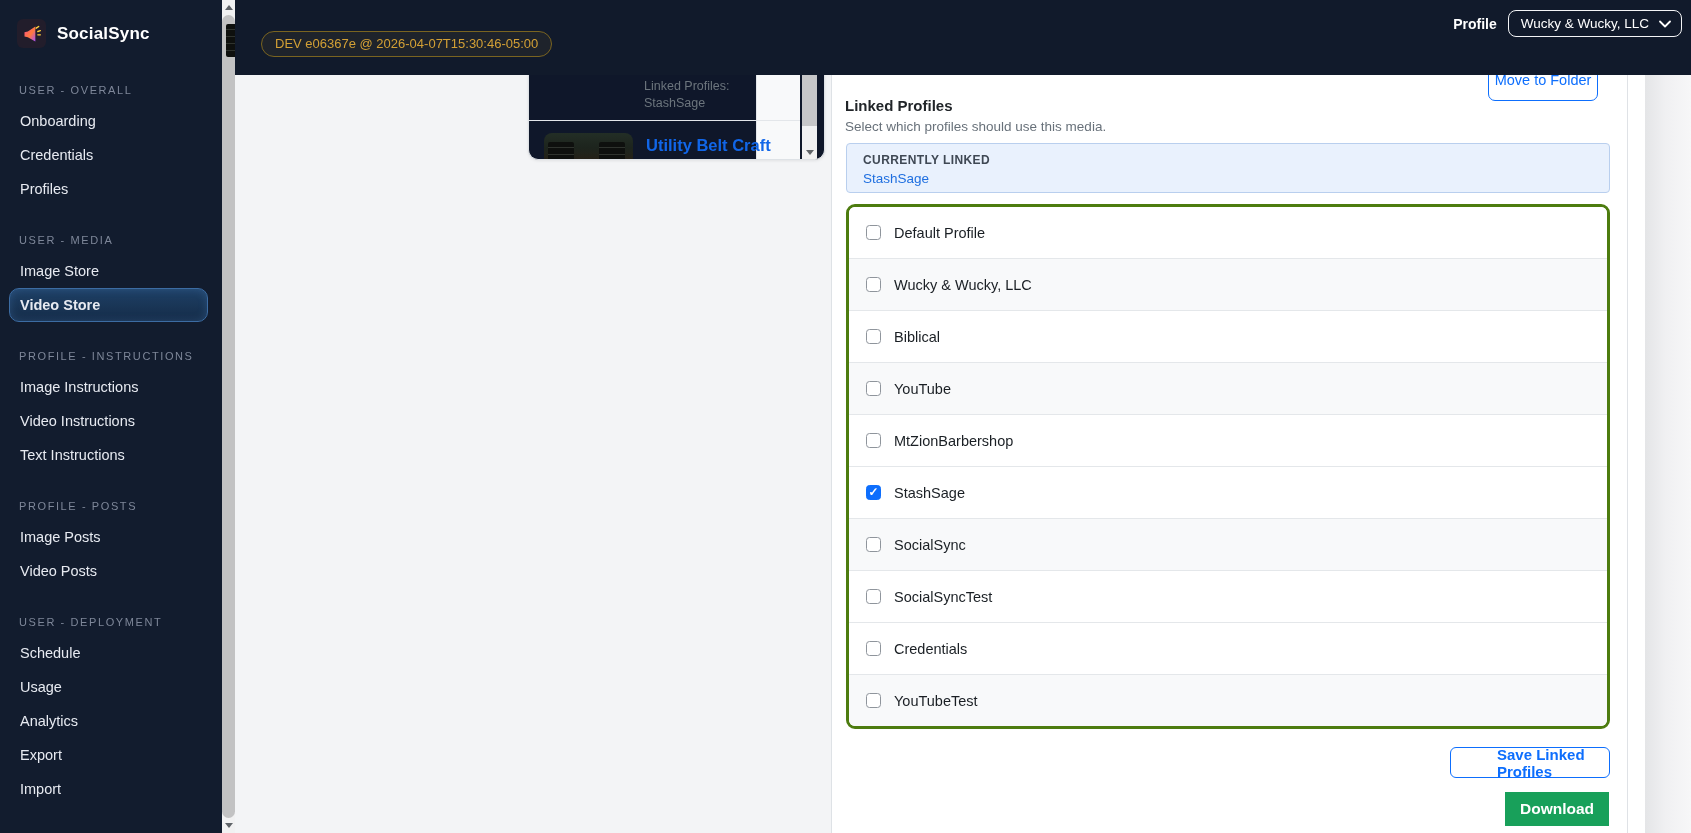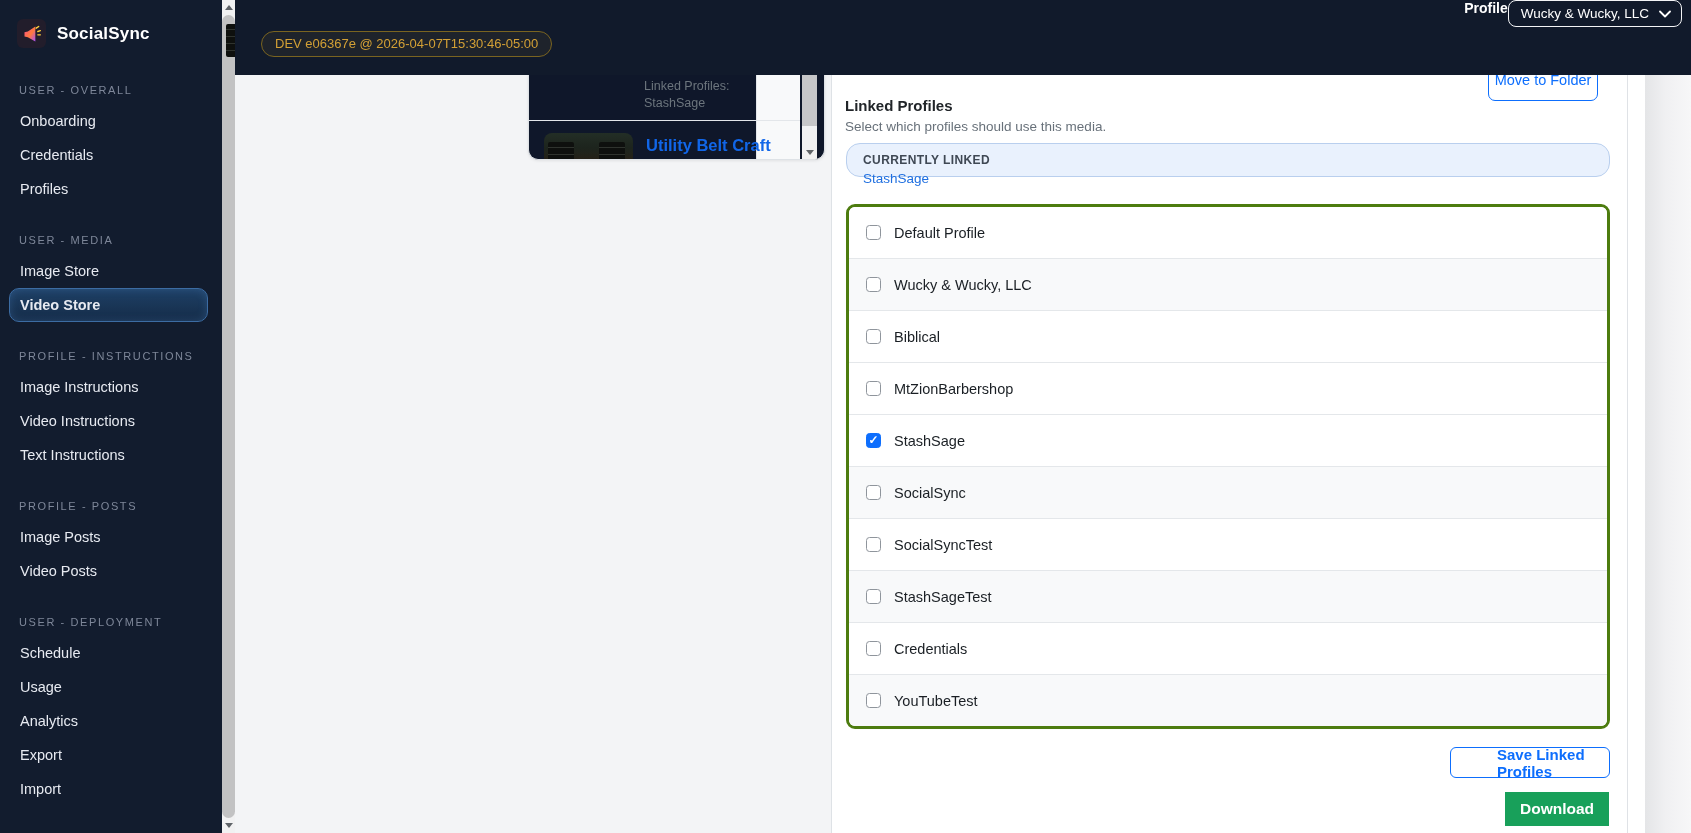--- a/index.html
+++ b/index.html
@@ -21,21 +21,21 @@
   .sb-scroll .thumb{position:absolute;left:0;top:15px;width:13px;height:803px;background:#c2c2c3;}
   .arrow{position:absolute;left:0;width:13px;height:15px;background:#f1f1f2;display:flex;align-items:center;justify-content:center;}
   .arrow.up{top:0;}
   .arrow.down{bottom:0;}
   .tri-up{width:0;height:0;border-left:4px solid transparent;border-right:4px solid transparent;border-bottom:5px solid #5f6368;}
   .tri-down{width:0;height:0;border-left:4px solid transparent;border-right:4px solid transparent;border-top:5px solid #5f6368;}
 
   
   .header{position:absolute;left:235px;top:0;width:1456px;height:75px;background:#111a2b;z-index:20;}
   .dev-badge{position:absolute;left:26px;top:31px;height:24px;line-height:24px;padding:0 13px;border:1px solid #7a6420;border-radius:13px;color:#d3a035;background:rgba(211,160,53,0.07);font-size:13px;white-space:nowrap;}
-  .profile-group{position:absolute;right:9px;top:0;height:47px;display:flex;align-items:flex-start;}
+  .profile-group{position:absolute;right:9px;top:0;height:47px;display:flex;align-items:center;gap:11px;}
   .profile-label{color:#ffffff;font-size:14px;font-weight:bold;}
   .profile-select{display:flex;align-items:center;justify-content:space-between;gap:10px;min-width:169px;height:27px;border:1px solid #f3f4f6;border-radius:8px;background:transparent;color:#ffffff;font-size:13.5px;padding:0 10px 0 12px;cursor:pointer;box-sizing:border-box;}
 
   
   .leftcol{position:absolute;left:235px;top:75px;width:596px;height:758px;background:#f3f4f6;border-right:1px solid #dee2e6;z-index:1;}
 
   
   .media-card{position:absolute;left:528px;top:74px;width:295px;height:85px;background:#0f172a;border:1px solid #dee2e6;border-top:none;border-radius:0 0 10px 10px;box-shadow:0 1px 3px rgba(0,0,0,.08);overflow:hidden;z-index:5;}
   .mc-coldiv{position:absolute;left:227px;top:0;bottom:0;width:1px;background:#e3e6ea;}
   .mc-sidecell{position:absolute;left:228px;top:0;bottom:0;width:43px;background:#f8f9fa;}
@@ -50,21 +50,21 @@
   
   .mc-scroll{position:absolute;right:7px;top:0;bottom:0;width:15px;background:#f1f1f2;}
   .mc-scroll .thumb2{position:absolute;left:0;top:0;width:15px;height:52px;background:#c6c6c8;}
   .mc-scroll .arrow{width:15px;height:13px;}
 
   
   .btn-outline{background:#ffffff;border:1px solid #0d6efd;color:#0d6efd;border-radius:7px;display:flex;align-items:center;justify-content:center;cursor:pointer;box-sizing:border-box;}
   .move-folder-btn{position:absolute;left:1488px;top:58px;width:110px;height:43px;font-size:14.5px;font-weight:500;z-index:2;}
   .panel-heading{position:absolute;left:845px;top:97px;font-size:15px;font-weight:bold;color:#212529;}
   .panel-subheading{position:absolute;left:845px;top:119px;font-size:13.5px;color:#68717a;}
-  .linked-box{position:absolute;left:846px;top:143px;width:764px;height:34px;background:#e9f1fd;border:1px solid #b9cfee;border-radius:14px;box-sizing:border-box;}
+  .linked-box{position:absolute;left:846px;top:143px;width:764px;height:50px;background:#e9f1fd;border:1px solid #b9cfee;border-radius:4px;box-sizing:border-box;}
   .linked-box .lb-label{position:absolute;left:16px;top:9px;font-size:12px;font-weight:600;letter-spacing:.4px;color:#3f4854;}
   .linked-box .lb-value{position:absolute;left:16px;top:27px;font-size:13.5px;color:#1f6fe0;cursor:pointer;}
 
   .profiles-list{position:absolute;left:846px;top:204px;width:764px;height:525px;border:3px solid #4d7c0f;border-radius:9px;box-sizing:border-box;overflow:hidden;display:flex;flex-direction:column;background:#ffffff;}
   .profile-row{flex:1;display:flex;align-items:center;padding-left:17px;background:#ffffff;}
   .profile-row.alt{background:#f8f9fa;}
   .profile-row + .profile-row{border-top:1px solid #e4e7ea;}
   .checkbox{width:15px;height:15px;border:1px solid #8f959c;border-radius:3.5px;background:#ffffff;box-sizing:border-box;flex:0 0 auto;cursor:pointer;position:relative;}
   .checkbox.checked{background:#0d6efd;border-color:#0d6efd;}
   .checkbox.checked::after{content:"\2713";position:absolute;left:1.5px;top:-1.5px;color:#ffffff;font-size:12px;font-weight:bold;}
@@ -194,40 +194,40 @@
         <div class="plabel">Default Profile</div>
       </div>
       <div class="profile-row alt">
         <div class="checkbox"></div>
         <div class="plabel">Wucky &amp; Wucky, LLC</div>
       </div>
       <div class="profile-row">
         <div class="checkbox"></div>
         <div class="plabel">Biblical</div>
       </div>
+      <div class="profile-row alt">
+        <div class="checkbox"></div>
+        <div class="plabel">YouTube</div>
+      </div>
       <div class="profile-row">
         <div class="checkbox"></div>
         <div class="plabel">MtZionBarbershop</div>
       </div>
       <div class="profile-row">
         <div class="checkbox checked"></div>
         <div class="plabel">StashSage</div>
       </div>
       <div class="profile-row alt">
         <div class="checkbox"></div>
         <div class="plabel">SocialSync</div>
       </div>
       <div class="profile-row">
         <div class="checkbox"></div>
         <div class="plabel">SocialSyncTest</div>
       </div>
-      <div class="profile-row alt">
-        <div class="checkbox"></div>
-        <div class="plabel">StashSageTest</div>
-      </div>
       <div class="profile-row">
         <div class="checkbox"></div>
         <div class="plabel">Credentials</div>
       </div>
       <div class="profile-row alt">
         <div class="checkbox"></div>
         <div class="plabel">YouTubeTest</div>
       </div>
     </div>
 

